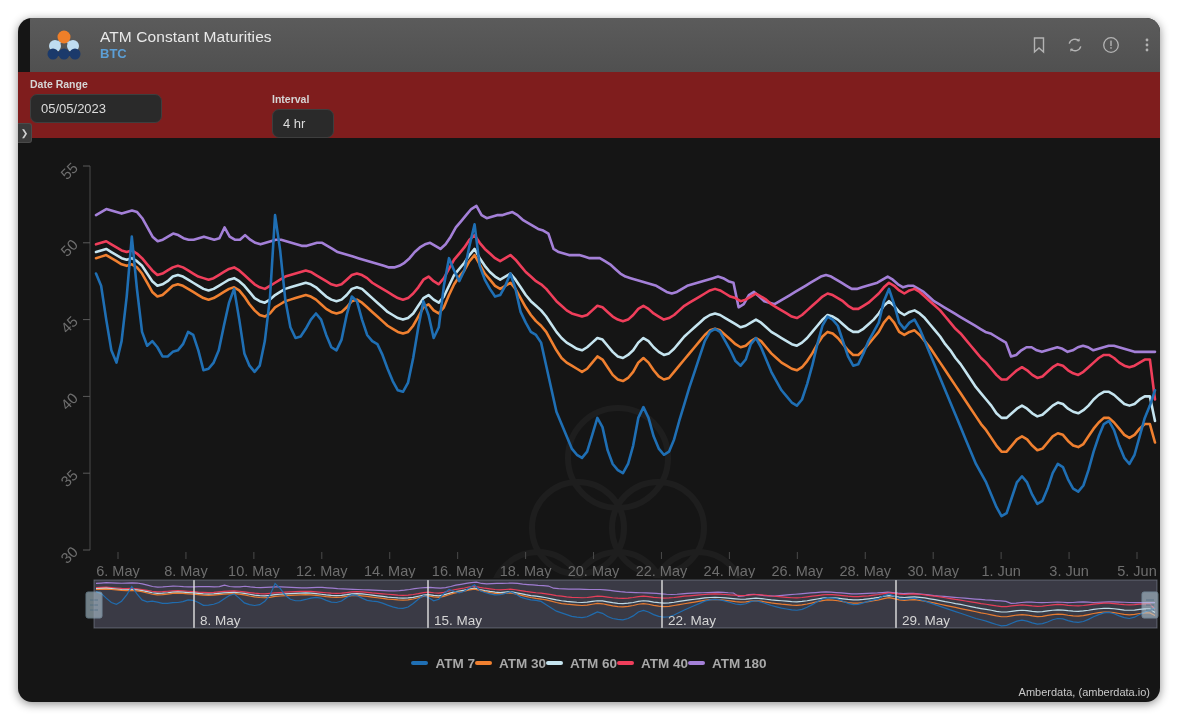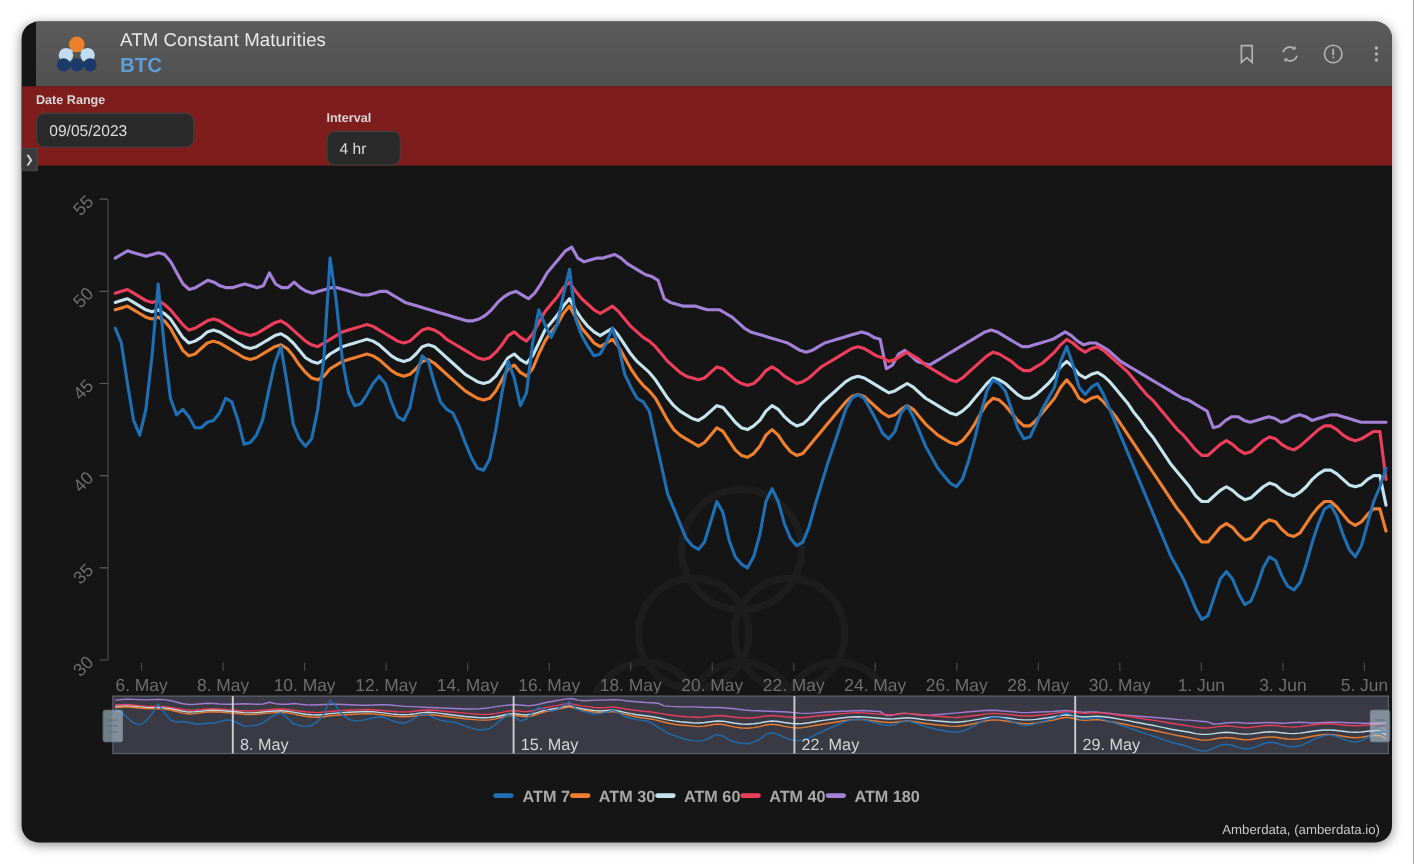--- a/index.html
+++ b/index.html
@@ -14,21 +14,21 @@
   }
   
   .header{
     position:absolute;left:12px;top:0;width:100%;height:54px;
     background:linear-gradient(#5b5b5b,#505050);
     display:flex;align-items:center;
   }
   .logo{margin-left:12px;width:44px;height:36px;position:relative;flex:none;}
   .titles{margin-left:14px;line-height:1.15;}
   .title{color:#e9e9e9;font-size:15.5px;letter-spacing:.1px;}
-  .subtitle{color:#5c9fd6;font-size:17px;font-weight:bold;margin-top:2px;}
+  .subtitle{color:#5c9fd6;font-size:13px;font-weight:bold;margin-top:2px;}
   .hdr-icons{margin-left:auto;margin-right:16px;display:flex;align-items:center;gap:18px;}
   .hicon{width:18px;height:18px;opacity:.72;cursor:pointer;}
   .hicon svg{display:block;}
   
   .controls{position:absolute;left:0;top:54px;width:100%;height:66px;background:#7f1d1d;}
   .ctl-group{position:absolute;top:6px;}
   .ctl-label{color:#d6d6d6;font-size:10.5px;font-weight:bold;margin-bottom:4px;}
   .ctl-row{display:flex;gap:8px;}
   .ctl-box{
     background:#2a2a2a;border:1px solid #3e3e3e;border-radius:7px;
@@ -110,21 +110,21 @@
           <circle cx="9" cy="14" r="1.4" fill="#d8d8d8"></circle>
         </svg>
       </div>
     </div>
   </div>
 
   <div class="controls">
     <div class="ctl-group" style="left:12px;">
       <div class="ctl-label">Date Range</div>
       <div class="ctl-row">
-        <div class="ctl-box">09/05/2023</div>
+        <div class="ctl-box">05/05/2023</div>
       </div>
     </div>
     <div class="ctl-group" style="left:254px;margin-top:15px;">
       <div class="ctl-label">Interval</div>
       <div class="ctl-row">
         <div class="ctl-box small">4 hr</div>
       </div>
     </div>
   </div>
 

